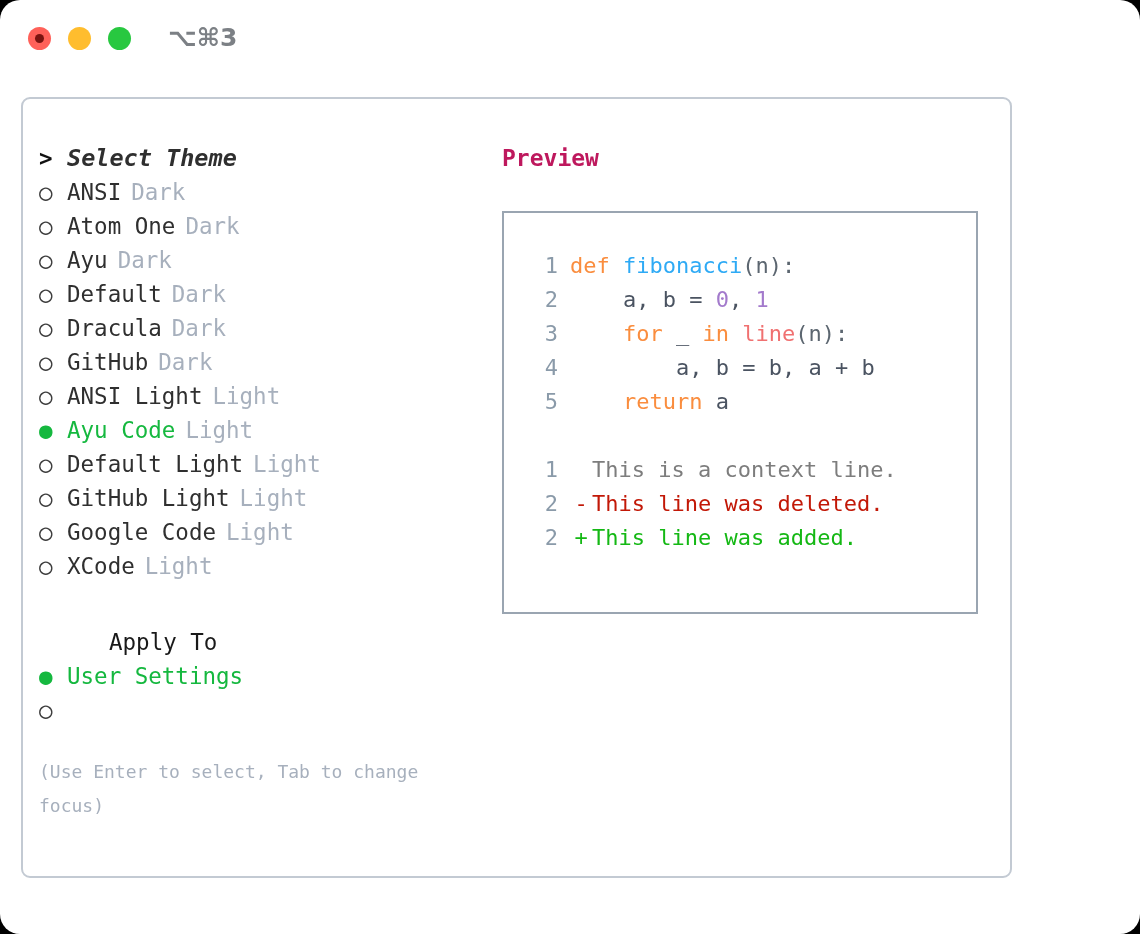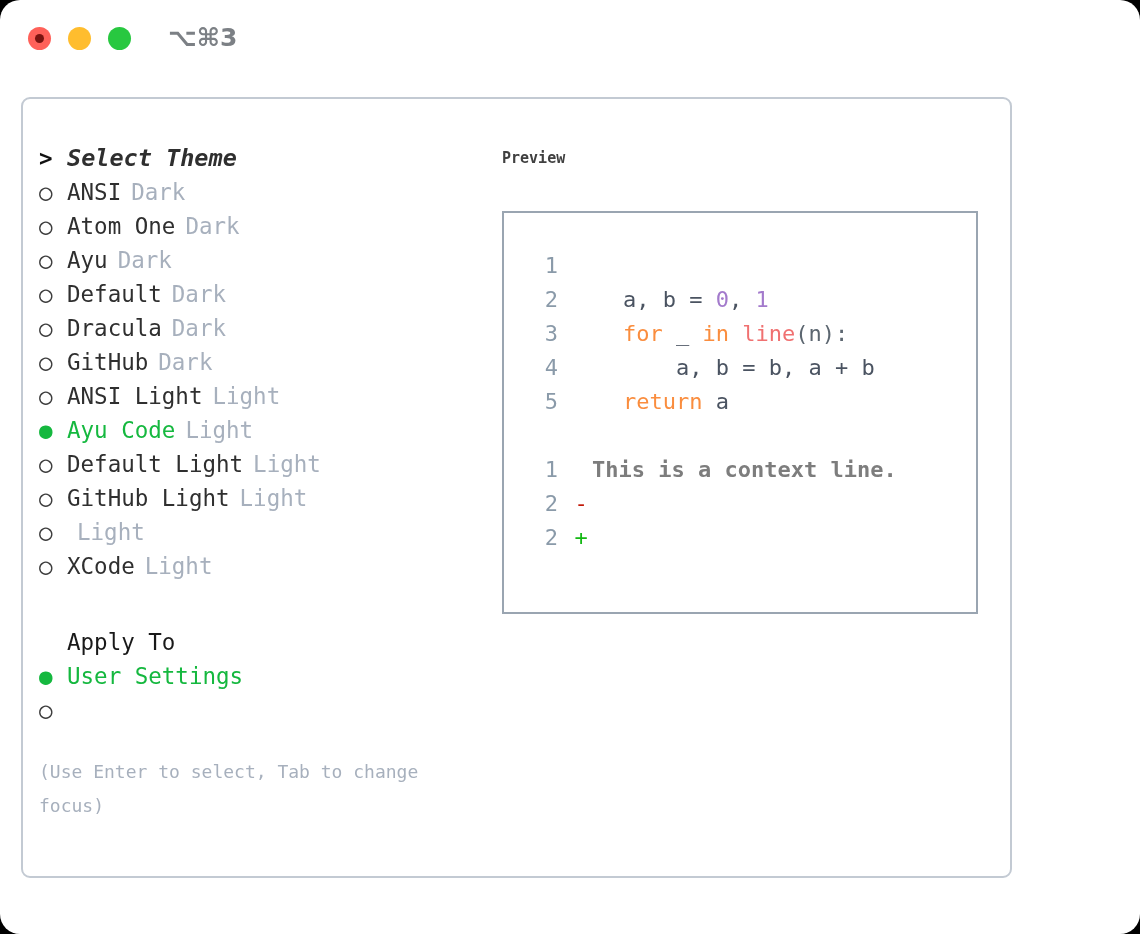--- a/index.html
+++ b/index.html
@@ -110,43 +110,44 @@
 
   .label { color: #2f2f2f; }
   .label.sel { color: #15b83f; }
   .suffix {
     color: #a7b0bd;
     margin-left: 10px;
   }
   .plain-head {
     color: #191919;
     font-size: 22.5px;
+    margin-left: 42px;
   }
 
   .gap { height: 42px; }
 
   .hint {
     margin-top: 28px;
     font-size: 18px;
     line-height: 34px;
     color: #a7b0bd;
     width: 410px;
   }
 
   
   .right-col {
     position: absolute;
     left: 479px;
     top: 42px;
     width: 480px;
   }
   .preview-title {
-    font-size: 15px;
+    font-size: 23px;
     font-weight: 700;
-    color: #404040;
+    color: #be185d;
     line-height: 34px;
   }
   .preview-box {
     margin-top: 36px;
     width: 476px;
     height: 403px;
     border: 2px solid #9aa5b1;
     box-sizing: border-box;
     padding: 36px 0 0 0;
     background: #ffffff;
@@ -171,21 +172,21 @@
   }
 
   .tok-kw   { color: #fa8d3e; }
   .tok-fn   { color: #2eaaf5; }
   .tok-num  { color: #a37acc; }
   .tok-bi   { color: #f07171; }
   .tok-txt  { color: #4a5361; }
   .tok-punc { color: #5c6670; }
 
   .diff-gap { height: 34px; }
-  .diff-ctx { color: #7d7d7d; font-weight: bold; }
+  .diff-ctx { color: #7d7d7d; }
   .diff-del { color: #c21807; }
   .diff-add { color: #14b814; }
 </style>
 </head>
 <body>
 
 <div class="window">
 
   <div class="titlebar">
     <div class="dot dot-close"></div>
@@ -249,20 +250,21 @@
             <span class="label">Default Light</span>
             <span class="suffix">Light</span>
           </div>
           <div class="row">
             <span class="marker bullet-empty">○</span>
             <span class="label">GitHub Light</span>
             <span class="suffix">Light</span>
           </div>
           <div class="row">
             <span class="marker bullet-empty">○</span>
+            <span class="label">Google Code</span>
             <span class="suffix">Light</span>
           </div>
           <div class="row">
             <span class="marker bullet-empty">○</span>
             <span class="label">XCode</span>
             <span class="suffix">Light</span>
           </div>
         </div>
 
       <div class="gap"></div>
@@ -282,29 +284,29 @@
           </div>
         </div>
 
       <div class="hint">(Use Enter to select, Tab to change focus)</div>
     </div>
 
     <div class="right-col">
       <div class="preview-title">Preview</div>
       <div class="preview-box">
         <div id="code-block">
-            <div class="code-line"><span class="gutter">1</span></div>
+            <div class="code-line"><span class="gutter">1</span><span><span class="tok-kw">def </span><span class="tok-fn">fibonacci</span><span class="tok-punc">(n):</span></span></div>
             <div class="code-line"><span class="gutter">2</span><span><span class="tok-txt">    a, b = </span><span class="tok-num">0</span><span class="tok-txt">, </span><span class="tok-num">1</span></span></div>
             <div class="code-line"><span class="gutter">3</span><span><span class="tok-txt">    </span><span class="tok-kw">for</span><span class="tok-txt"> _ </span><span class="tok-kw">in</span><span class="tok-txt"> </span><span class="tok-bi">line</span><span class="tok-punc">(n):</span></span></div>
             <div class="code-line"><span class="gutter">4</span><span><span class="tok-txt">        a, b = b, a + b</span></span></div>
             <div class="code-line"><span class="gutter">5</span><span><span class="tok-txt">    </span><span class="tok-kw">return</span><span class="tok-txt"> a</span></span></div>
           </div>
         <div class="diff-gap"></div>
         <div id="diff-block">
             <div class="code-line"><span class="gutter">1</span><span class="diff-mark diff-ctx"> </span><span class="diff-ctx">This is a context line.</span></div>
-            <div class="code-line"><span class="gutter">2</span><span class="diff-mark diff-del">-</span></div>
-            <div class="code-line"><span class="gutter">2</span><span class="diff-mark diff-add">+</span></div>
+            <div class="code-line"><span class="gutter">2</span><span class="diff-mark diff-del">-</span><span class="diff-del">This line was deleted.</span></div>
+            <div class="code-line"><span class="gutter">2</span><span class="diff-mark diff-add">+</span><span class="diff-add">This line was added.</span></div>
           </div>
       </div>
     </div>
 
   </div>
 </div>
 
 </body></html>

